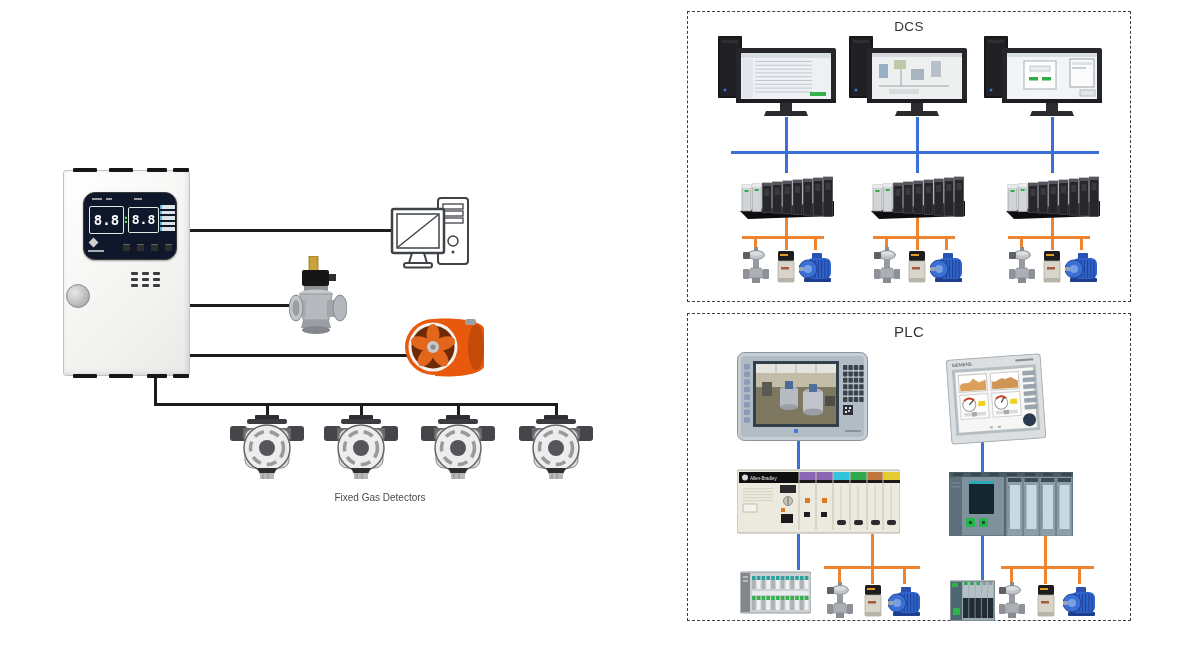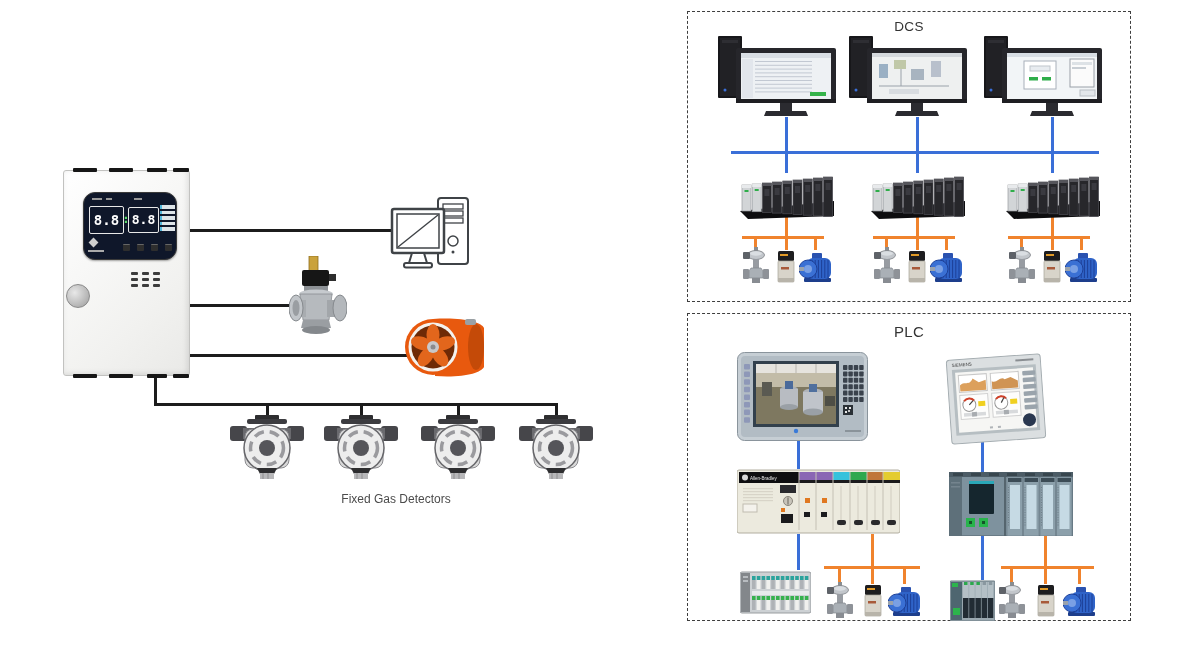--- a/index.html
+++ b/index.html
@@ -6,22 +6,22 @@
   #canvas{position:relative;width:1200px;height:650px;background:#fff;overflow:hidden;
           font-family:"Liberation Sans",sans-serif}
   .panel{position:absolute;border:1.5px dashed #3e3e3e;background:#fff}
   #panel-controller{left:43px;top:84px;width:562px;height:459px}
   #panel-dcs{left:687px;top:11px;width:442px;height:289px}
   #panel-plc{left:687px;top:313px;width:442px;height:306px}
   .ptitle{position:absolute;left:0;right:0;text-align:center;color:#333;letter-spacing:.3px}
   #panel-controller .ptitle{top:22px;font-size:15px}
   #panel-dcs .ptitle{top:7px;font-size:13.5px}
   #panel-plc .ptitle{top:9px;font-size:15px}
-  #detectors-label{position:absolute;left:300px;top:492px;width:192px;text-align:center;
-                   font-size:12px;color:#4b4b4b}
+  #detectors-label{position:absolute;left:284px;top:492px;width:192px;text-align:center;
+                   font-size:10px;color:#4b4b4b}
   .ln,.dev{position:absolute}
   .dev{line-height:0}
 </style>
 </head>
 <body>
 
 <div id="canvas">
   <div class="panel" id="panel-dcs">
     <div class="ptitle">DCS</div>
   </div>

